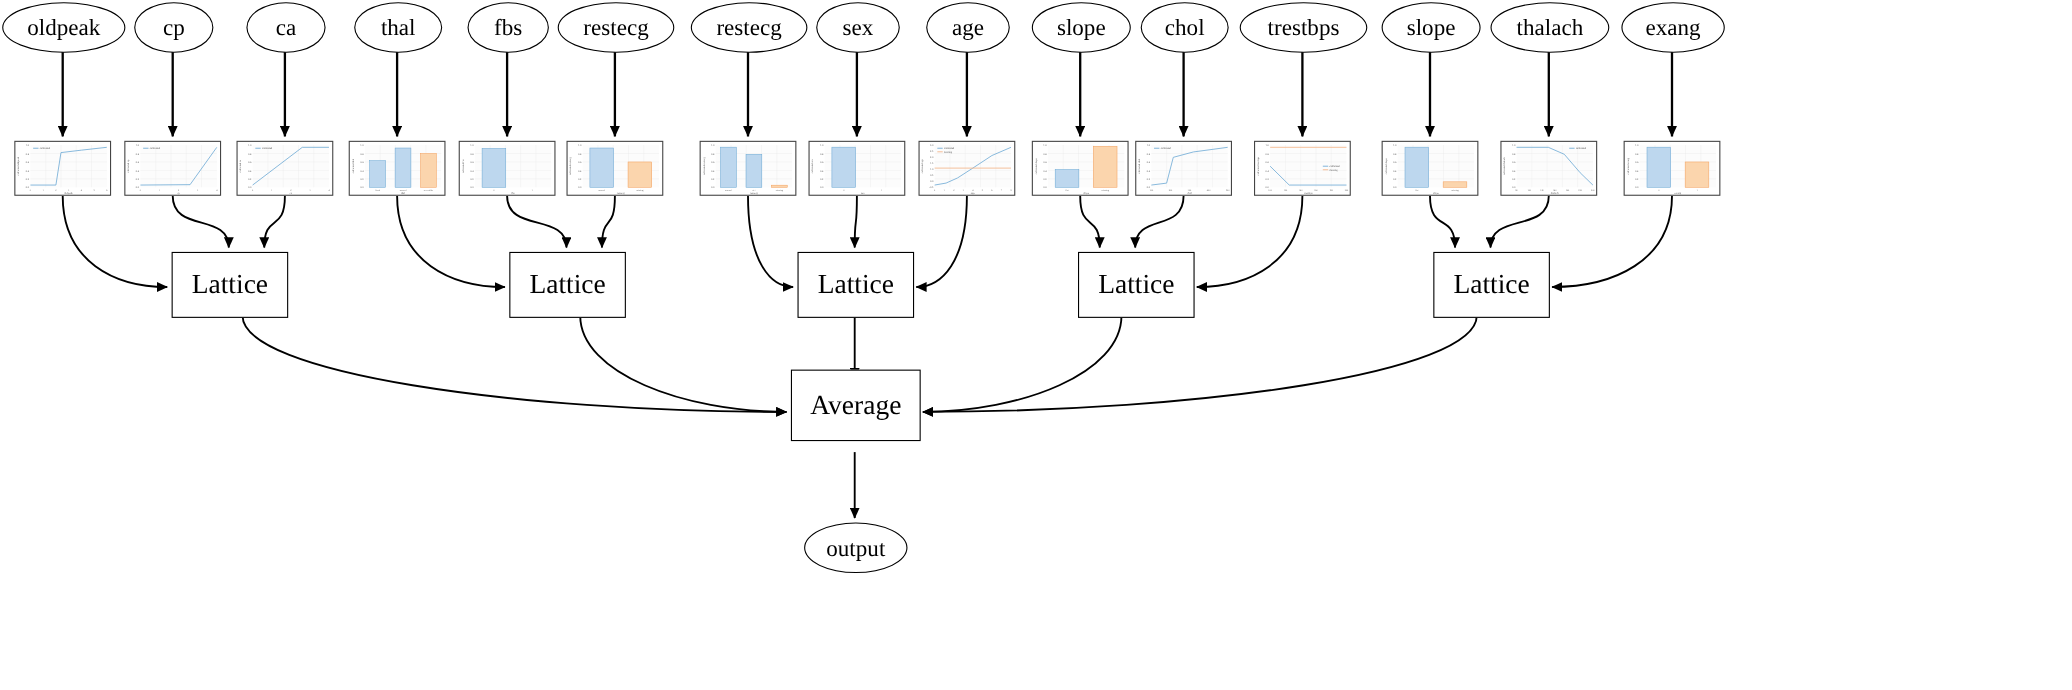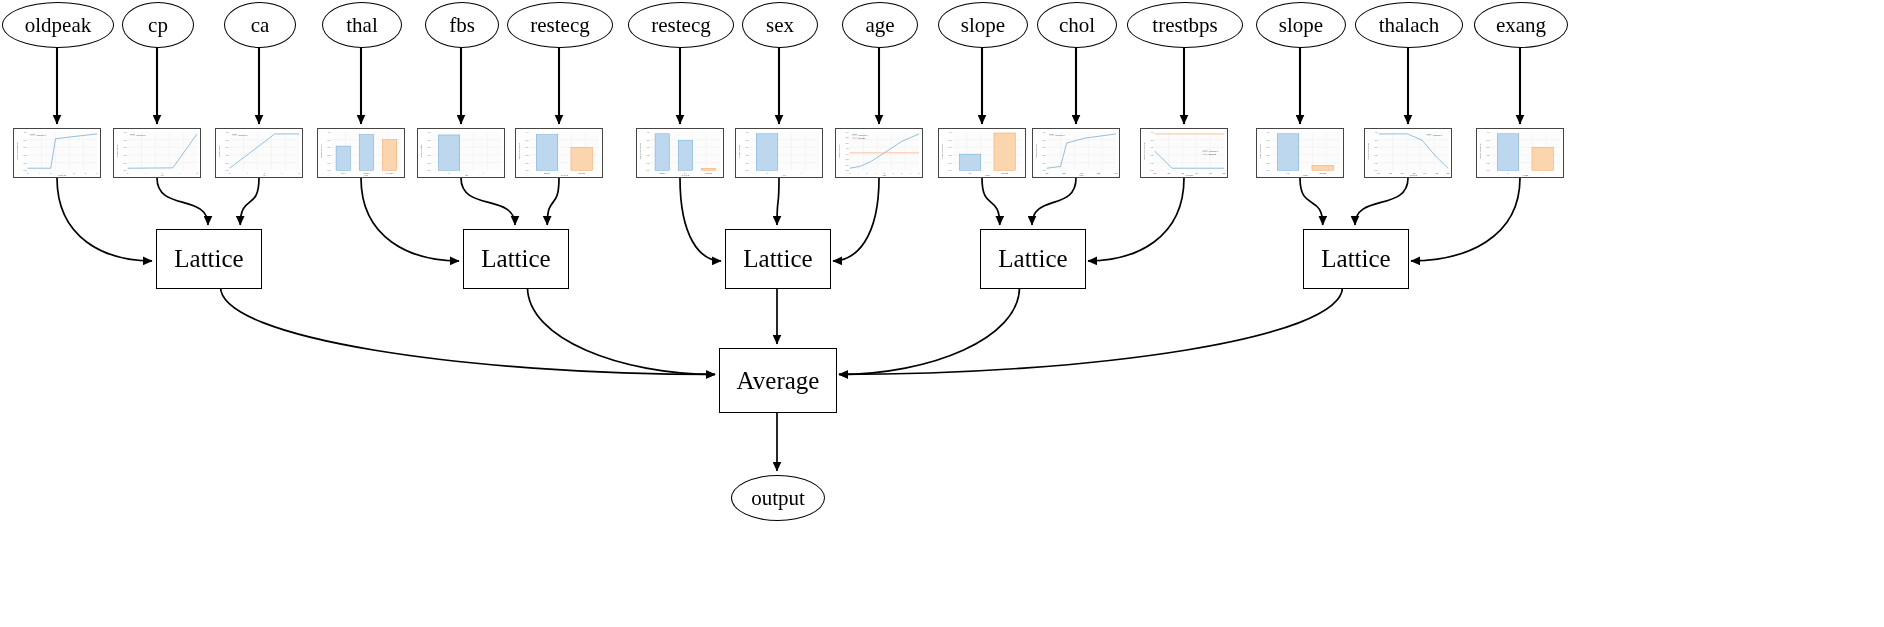--- a/index.html
+++ b/index.html
@@ -549,20 +549,20 @@
       </div>
       <div class="boxnode" style="left: 725px; top: 229px; width: 104px; height: 58px;">
         <span>Lattice</span>
       </div>
       <div class="boxnode" style="left: 980px; top: 229px; width: 104px; height: 58px;">
         <span>Lattice</span>
       </div>
       <div class="boxnode" style="left: 1303px; top: 229px; width: 104px; height: 58px;">
         <span>Lattice</span>
       </div>
-      <div class="boxnode" style="left: 719px; top: 348px; width: 116px; height: 63px;">
+      <div class="boxnode" style="left: 719px; top: 336px; width: 116px; height: 63px;">
         <span>Average</span>
       </div>
       <div class="ellipse" style="left: 731px; top: 475px; width: 92px; height: 44px; align-items: center;">
         <span>output</span>
       </div>
     </div>
 </div>
 
 </body></html>

